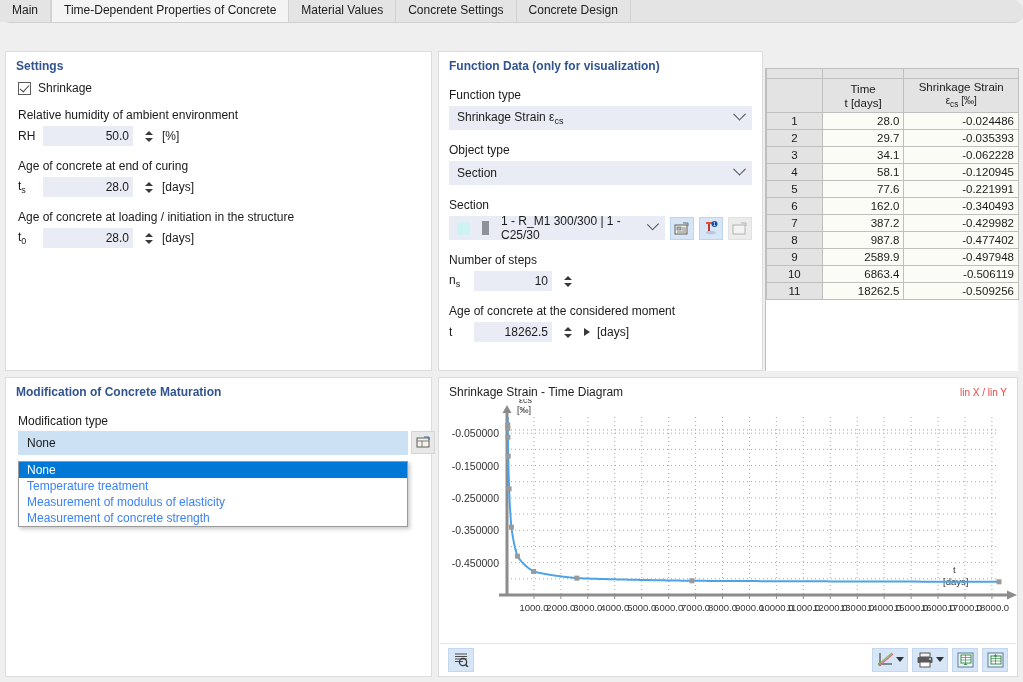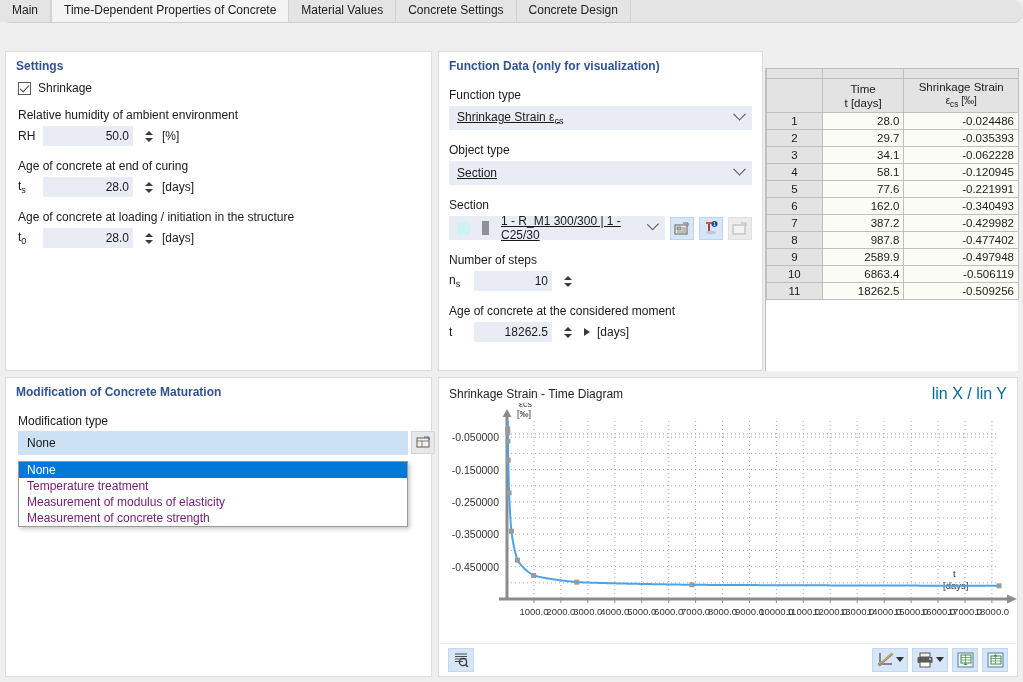--- a/index.html
+++ b/index.html
@@ -138,21 +138,20 @@
 
   
   .combo {
     background: #e9ecf5;
     height: 24px;
     display: flex;
     align-items: center;
     padding: 0 8px;
     font-size: 12px;
     position: relative;
-    text-decoration: underline;
   }
   .combo .chev {
     margin-left: auto;
     width: 9px; height: 9px;
     border: solid #4a4a4a;
     border-width: 0 1.5px 1.5px 0;
     transform: rotate(45deg) translate(-3px,-3px);
   }
 
   
@@ -171,21 +170,21 @@
     background: #ffffff;
     border: 1px solid #9a9a9a;
     box-shadow: 2px 2px 4px rgba(0,0,0,0.22);
     z-index: 40;
   }
   .dd-item {
     height: 16px;
     line-height: 16px;
     padding: 0 0 0 8px;
     font-size: 12px;
-    color: #701a75;
+    color: #3b82f6;
   }
   .dd-item.sel { background: #0078d7; color: #ffffff; }
 
   
   .iconbtn {
     width: 24px; height: 23px;
     background: #d7e6f7;
     border: 1px solid #bcd4ec;
     display: inline-flex;
     align-items: center;
@@ -235,21 +234,21 @@
   .colw-eps { width: 115px; }
   .unit-sub { font-size: 10px; }
 
   
   #chart-panel { left: 438px; top: 354px; width: 580px; height: 300px; }
   .chart-head {
     display: flex; align-items: center;
     padding: 7px 10px 0 10px;
   }
   .chart-title { font-size: 12px; color: #222; }
-  .chart-scale { margin-left: auto; font-size: 16px; color: #0369a1; }
+  .chart-scale { margin-left: auto; font-size: 10px; color: #ef4444; }
   #plot { position: relative; width: 578px; height: 238px; }
   .chart-toolbar {
     position: absolute;
     left: 1px; bottom: 1px;
     width: 576px; height: 32px;
     background: #ffffff;
     border-top: 1px solid #e8e8e8;
     display: flex; align-items: center;
     padding: 0 8px;
   }

